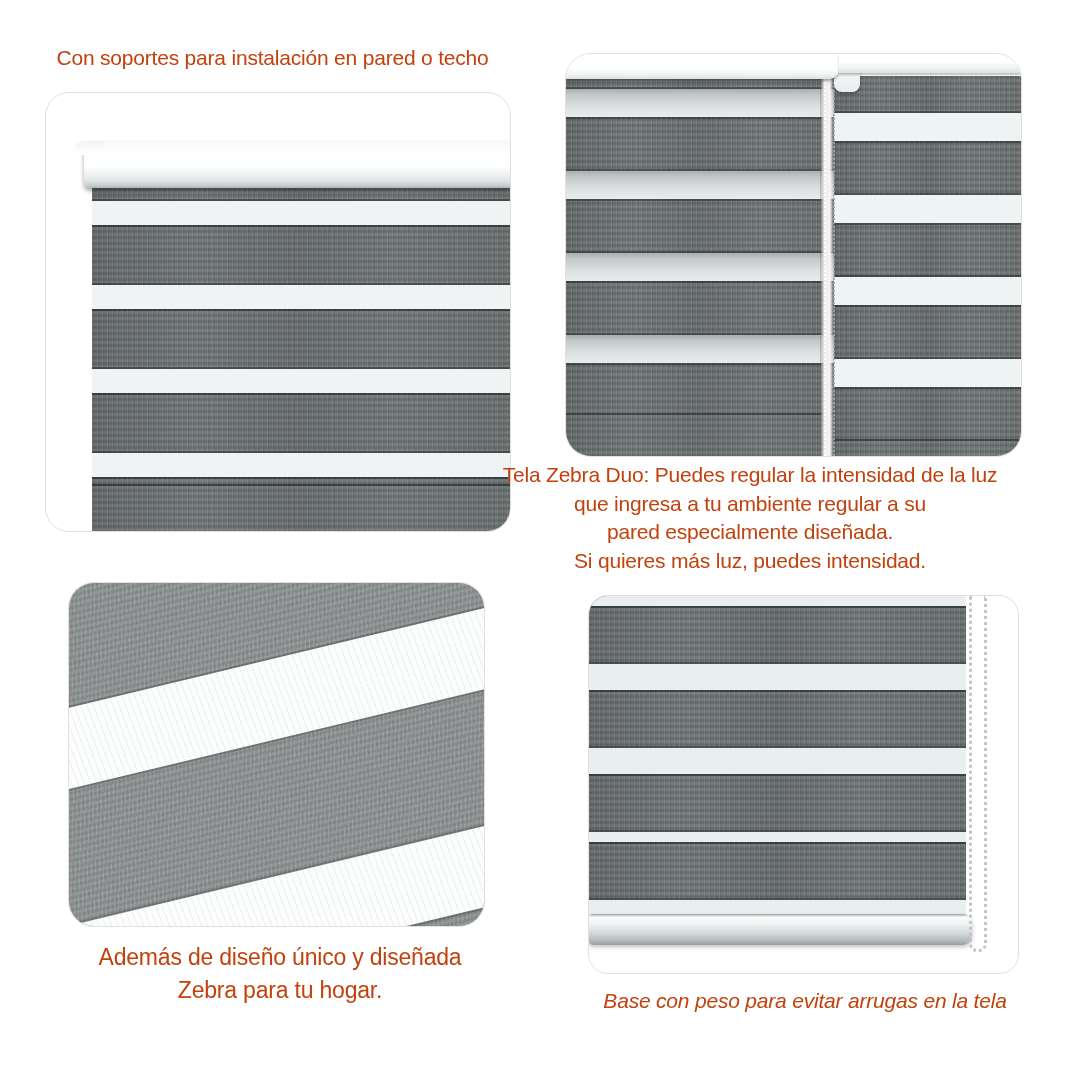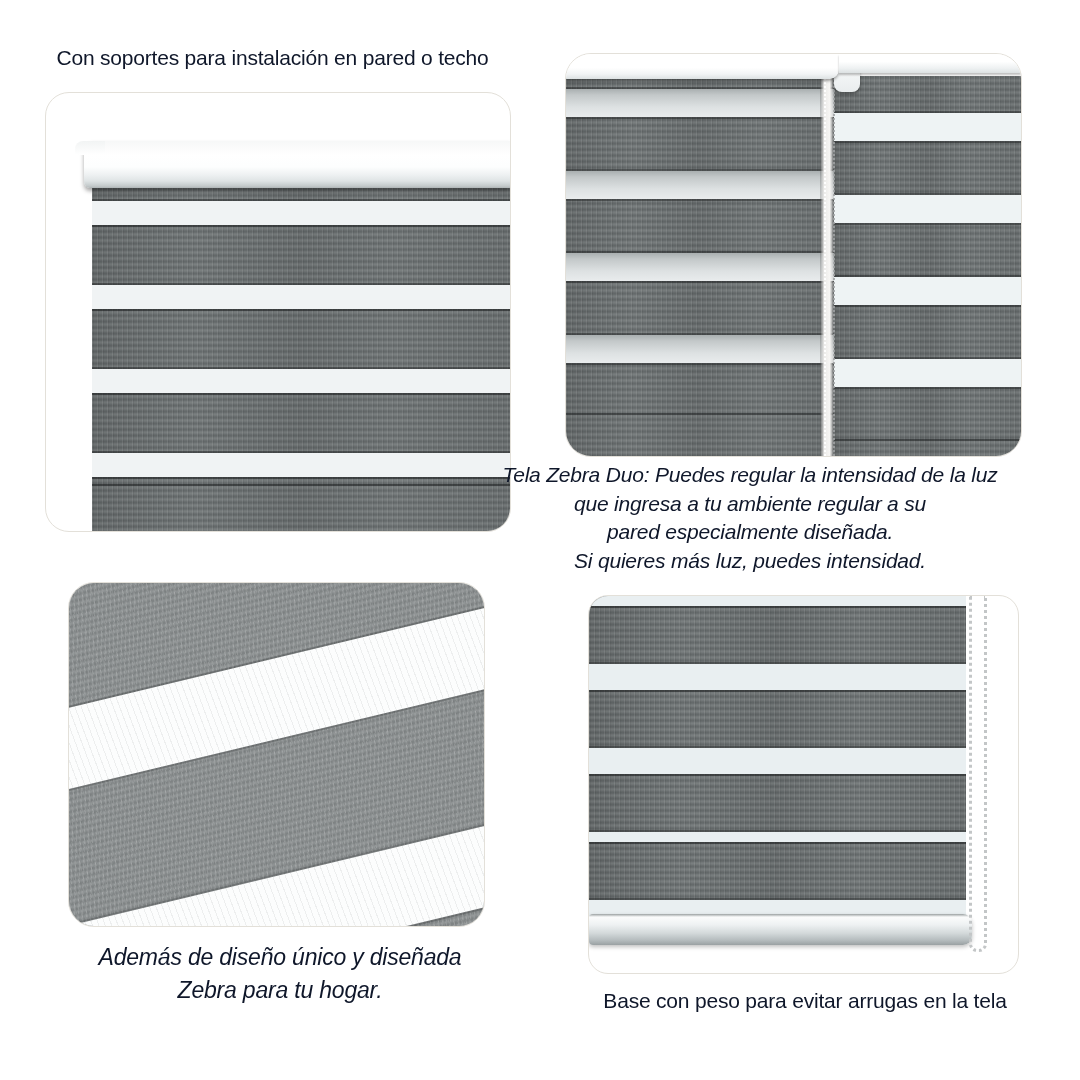--- a/index.html
+++ b/index.html
@@ -8,28 +8,28 @@
         #626768 4px, #878c8d 5px, #4f5455 6px);
     --threads: repeating-linear-gradient(to right,
         rgba(255,255,255,0.08) 0 1px, rgba(0,0,0,0.06) 1px 2px, rgba(255,255,255,0) 2px 5px);
     --streaks: linear-gradient(to right,
         rgba(0,0,0,0.10), rgba(0,0,0,0) 25%, rgba(0,0,0,0.08) 50%,
         rgba(0,0,0,0) 72%, rgba(0,0,0,0.06) 100%);
   }
   html,body{margin:0;padding:0;}
   body{width:1080px;height:1080px;background:#ffffff;overflow:hidden;}
   .canvas{position:relative;width:900px;height:1080px;
-          font-family:"Liberation Sans", sans-serif;color:#0f172a;}
+          font-family:"Liberation Sans", sans-serif;color:#c2410c;}
 
   .caption{position:absolute;text-align:center;letter-spacing:-0.2px;}
-  .caption .line{display:block;font-style:italic;}
+  .caption .line{display:block;}
   .caption-tl{left:40px;top:46px;width:465px;font-size:21px;}
   .caption-tr{left:470px;top:461px;width:560px;font-size:21px;line-height:28.5px;}
   .caption-bl{left:45px;top:941px;width:470px;font-size:23px;line-height:33px;}
-  .caption-br{left:545px;top:989px;width:520px;font-size:21px;}
+  .caption-br{left:545px;top:989px;width:520px;font-size:21px;font-style:italic;}
 
   .card{position:absolute;border:1px solid #e3e0d9;background:#ffffff;overflow:hidden;}
   .card-tl{left:45px;top:92px;width:464px;height:438px;border-radius:24px;}
   .card-tr{left:565px;top:53px;width:455px;height:402px;border-radius:26px;}
   .card-bl{left:68px;top:582px;width:415px;height:343px;border-radius:26px;}
   .card-br{left:588px;top:595px;width:429px;height:377px;border-radius:20px;}
 
   
   .rail{position:absolute;left:38px;right:0;top:48px;height:47px;z-index:2;
     background:linear-gradient(to bottom,#f7f8f8 0%,#ffffff 30%,#fdfefe 55%,

